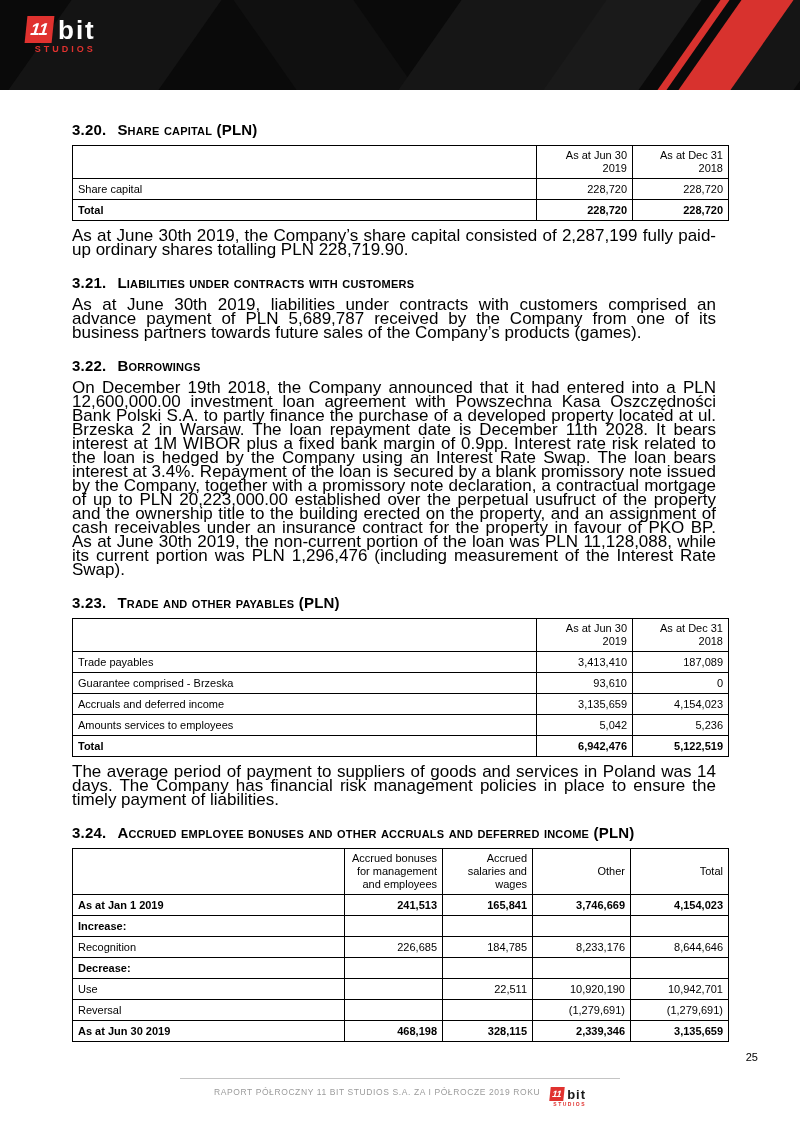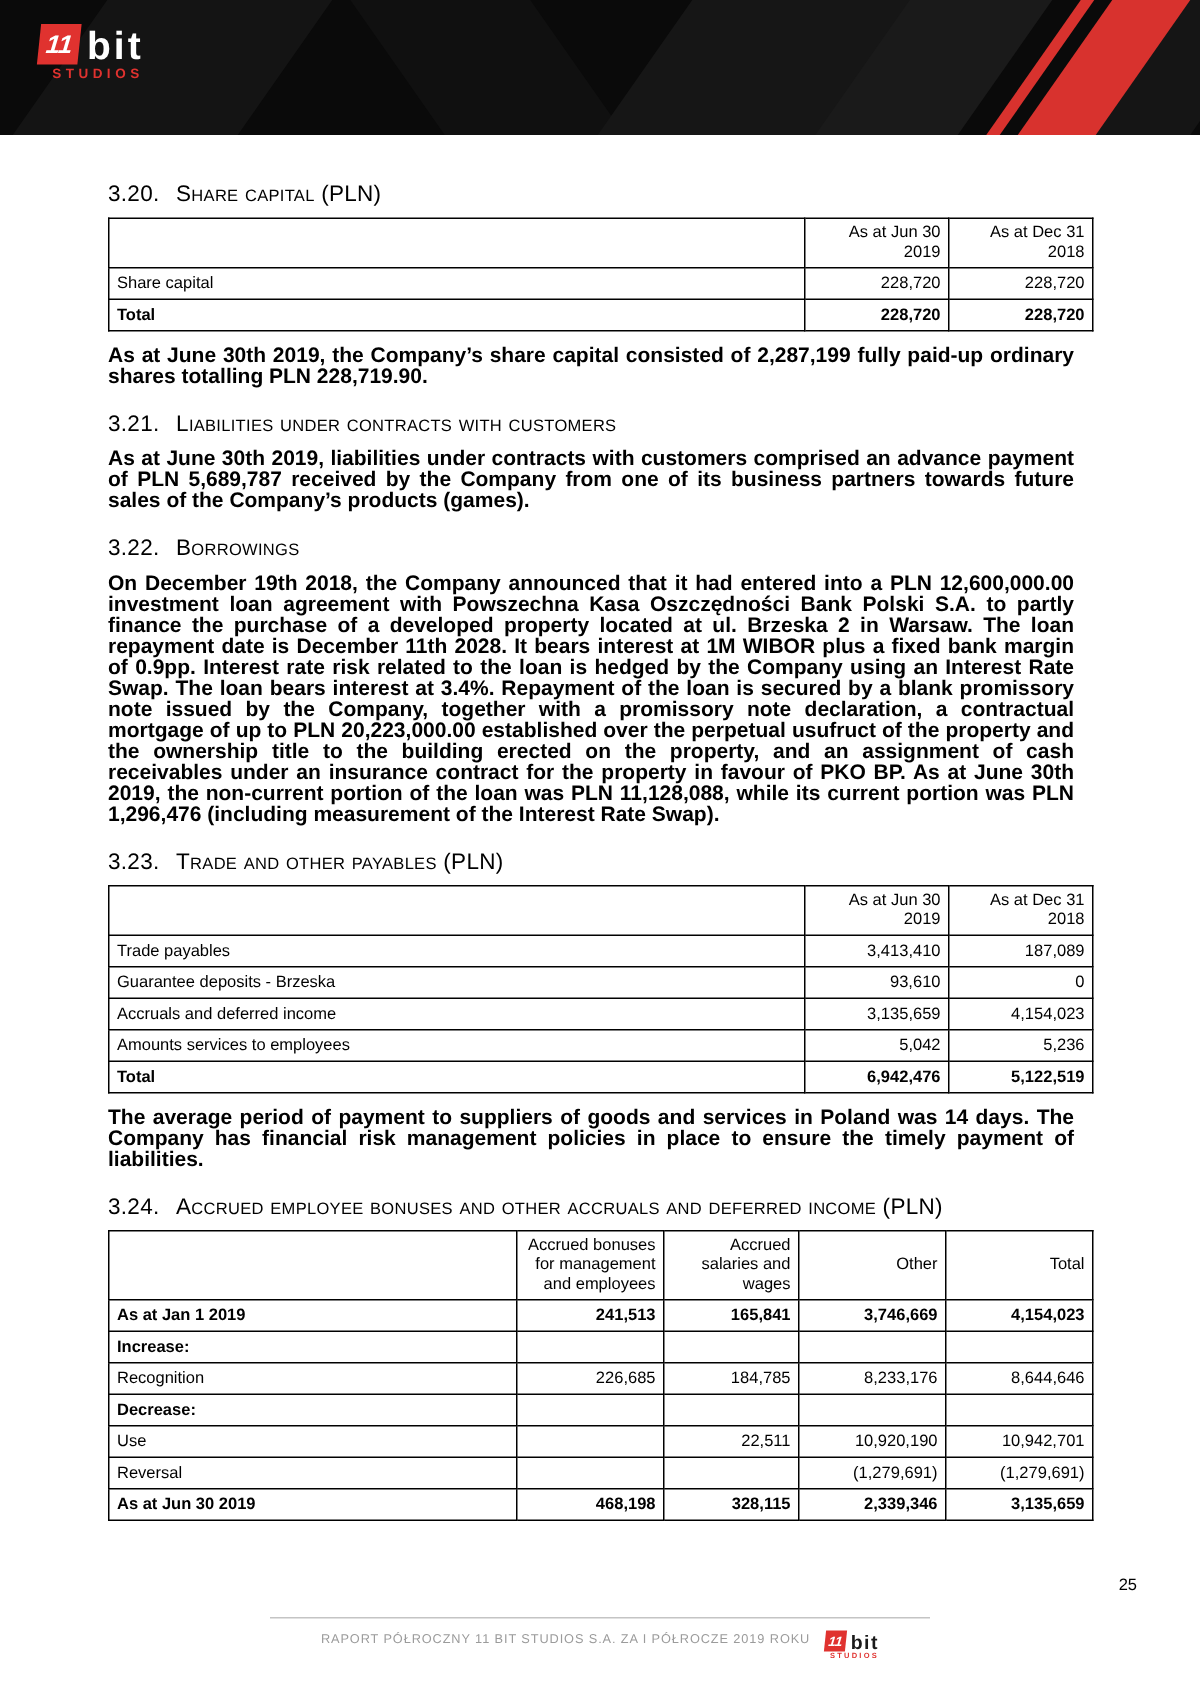--- a/index.html
+++ b/index.html
@@ -26,24 +26,24 @@
     display:inline-flex; align-items:center; justify-content:center;
     width:27px; height:27px; background:#e0322f; color:#fff;
     font-weight:bold; font-style:italic; font-size:17px; transform:skewX(-6deg);
   }
   .logo-bit { color:#fff; font-weight:bold; font-size:26px; letter-spacing:2px; margin-left:5px; line-height:1; }
   .logo-studios { color:#e0322f; font-size:9px; font-weight:bold; letter-spacing:3px; text-transform:uppercase; text-align:right; margin-top:1px; }
 
   
   .content { padding:14px 72px 0 72px; }
 
-  h2.sec { font-size:15px; font-weight:normal; font-variant:small-caps; margin:17px 0 7px 0; letter-spacing:0.2px; color:#000; }
+  h2.sec { font-size:15px; font-weight:bold; font-variant:small-caps; margin:17px 0 7px 0; letter-spacing:0.2px; color:#000; }
   h2.sec .num { margin-right:11px; }
 
-  p.body { font-size:14px; line-height:14px; text-align:justify; margin:5px 12px 6px 0;font-weight:bold; }
+  p.body { font-size:17px; line-height:14px; text-align:justify; margin:5px 12px 6px 0; }
 
   table.fin { width:100%; border-collapse:collapse; margin:6px 0 8px 0; table-layout:fixed;border-radius:27px; }
   table.fin td {
     border:1px solid #000; padding:3px 5px; font-size:11px; line-height:13px;
     vertical-align:middle; overflow:hidden;
   }
   td.lbl { text-align:left; }
   td.val, td.hdr { text-align:right; }
   tr.b td { font-weight:bold; }
   td.hdr { font-weight:normal; }
@@ -148,21 +148,21 @@
       <td class="lbl"></td>
       <td class="hdr">As at Jun 30 2019</td>
       <td class="hdr">As at Dec 31 2018</td>
     </tr>
     <tr>
       <td class="lbl">Trade payables</td>
       <td class="val">3,413,410</td>
       <td class="val">187,089</td>
     </tr>
     <tr>
-      <td class="lbl">Guarantee deposits - Brzeska</td>
+      <td class="lbl">Guarantee comprised - Brzeska</td>
       <td class="val">93,610</td>
       <td class="val">0</td>
     </tr>
     <tr>
       <td class="lbl">Accruals and deferred income</td>
       <td class="val">3,135,659</td>
       <td class="val">4,154,023</td>
     </tr>
     <tr>
       <td class="lbl">Amounts services to employees</td>

